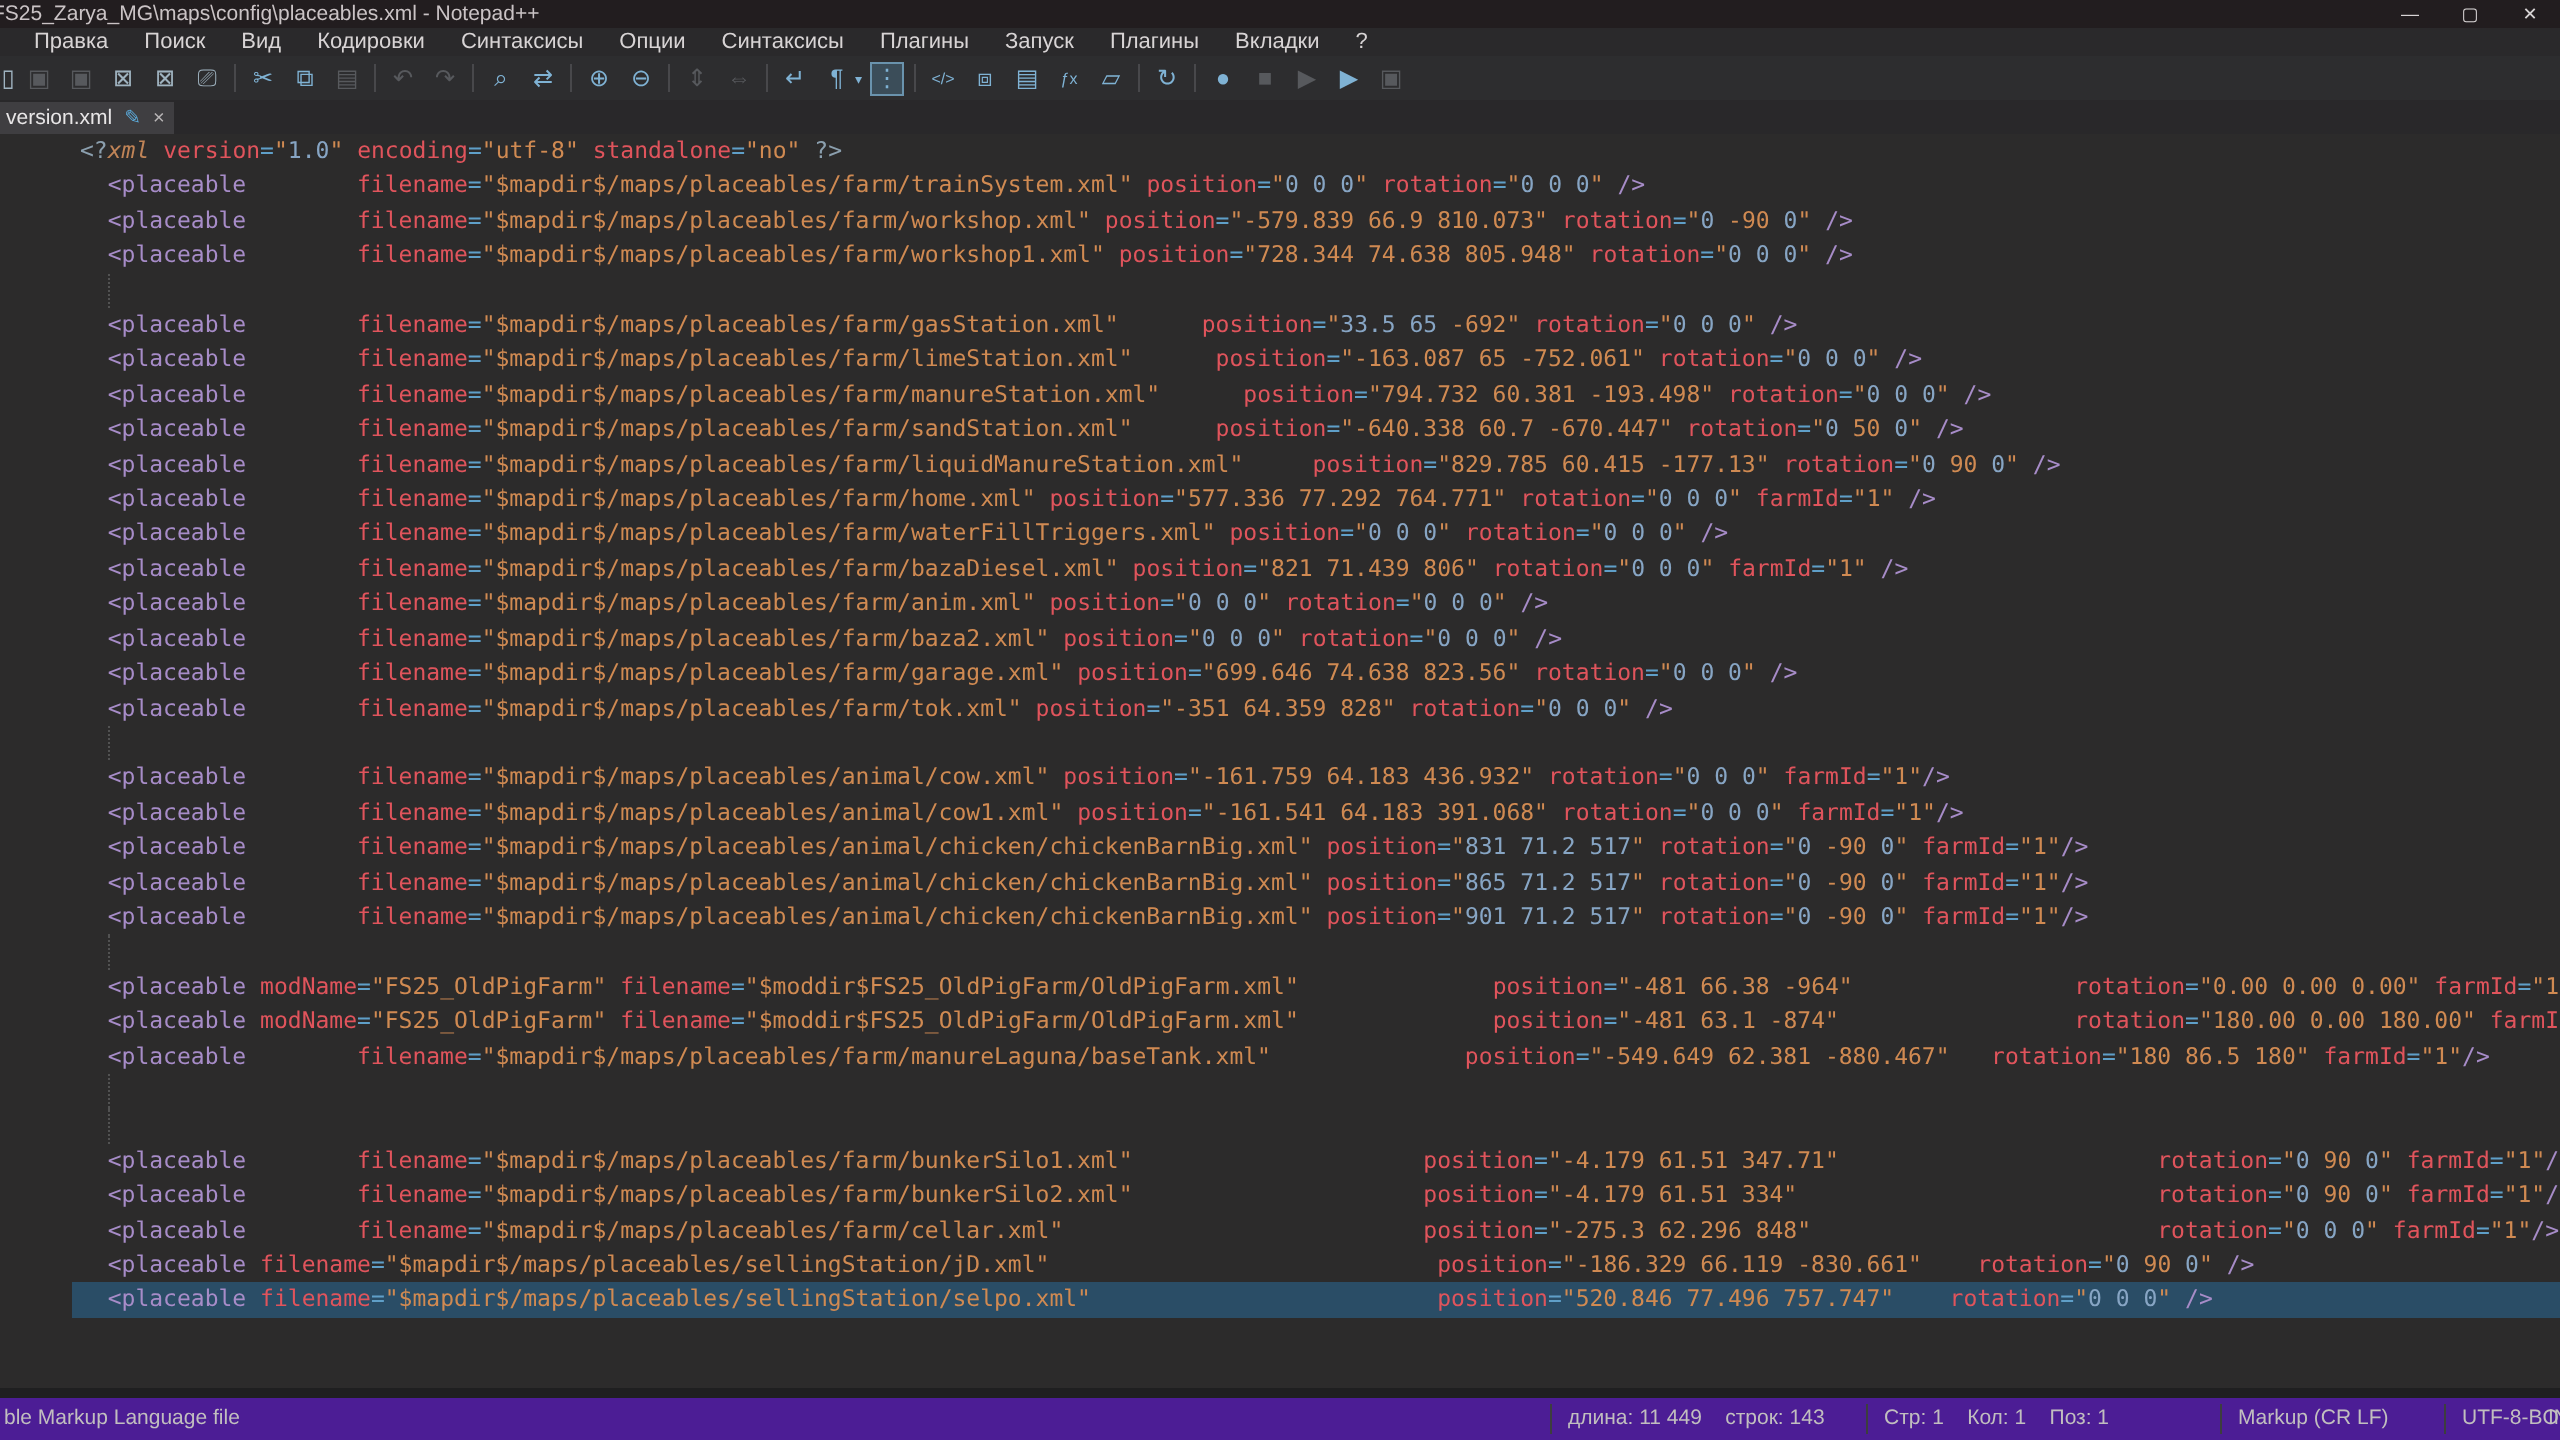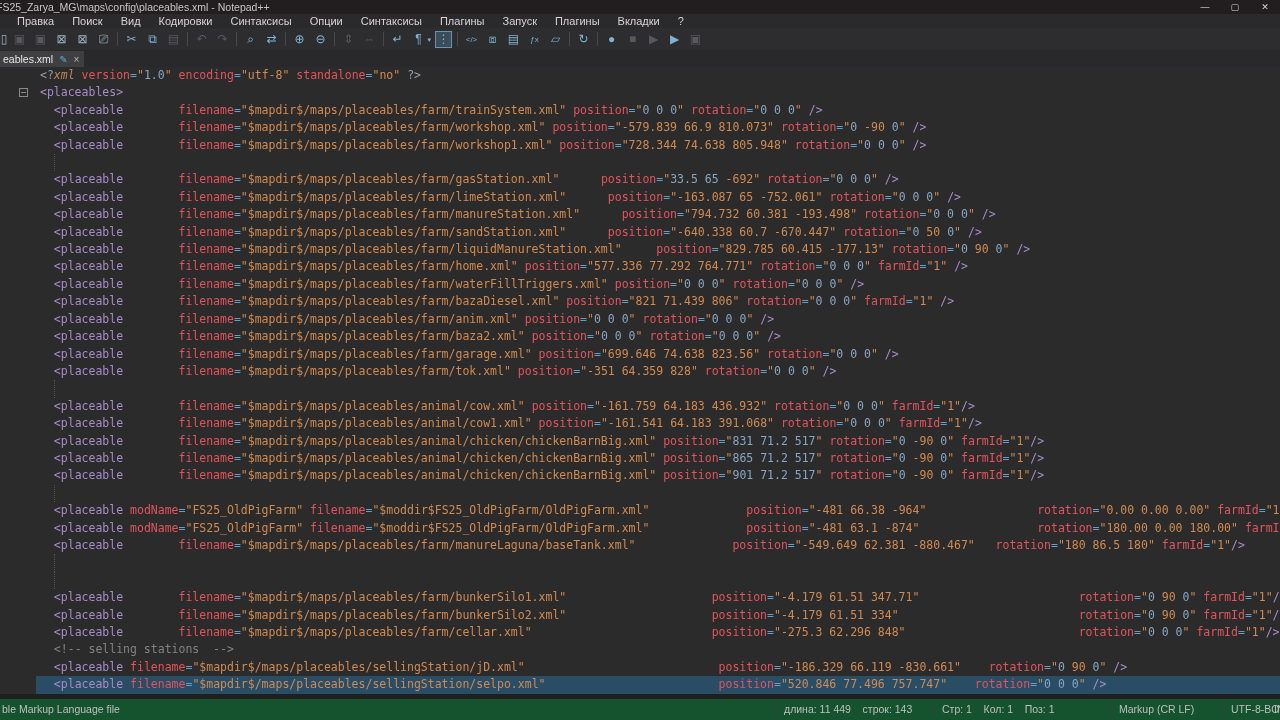--- a/index.html
+++ b/index.html
@@ -46,21 +46,21 @@
   .tk-e{color:#5f9fc8;} 
   .tk-s{color:#d08a52;} 
   .tk-n{color:#87a5c4;} 
   .tk-p{color:#8b9fae;} 
   .tk-pi{color:#c08457;font-style:italic;} 
   .tk-c{color:#828282;} 
   .tk-w{color:#cccccc;}
   
   #hstrip{position:absolute;left:0;top:694px;width:1280px;height:5px;background:#1f1f20;}
   
-  #statusbar{position:absolute;left:0;top:699px;width:1280px;height:21px;background:#14532d;color:#c1bebf;
+  #statusbar{position:absolute;left:0;top:699px;width:1280px;height:21px;background:#4c1d95;color:#c1bebf;
              font-size:10.5px;overflow:hidden;}
   #statusbar .seg{position:absolute;top:0;line-height:21px;white-space:pre;}
   #statusbar .ssep{position:absolute;top:3px;width:1px;height:15px;background:#3d3d3f;}
 </style>
 </head>
 <body>
 
 <div id="app">
 
   <div id="titlebar">
@@ -125,29 +125,28 @@
       <span class="tbdiv"></span>
       <span class="tbico ">●</span>
       <span class="tbico dim">■</span>
       <span class="tbico dim">▶</span>
       <span class="tbico ">▶</span>
       <span class="tbico dim">▣</span>
     </div>
 
   <div id="tabbar">
     <div id="tab-active">
-      <span>eables.xml</span>
+      <span>version.xml</span>
       <span class="pen">✎</span>
       <span class="tclose">×</span>
     </div>
   </div>
 
   <div id="editor">
       <div class="ln"><span class="code"><span class="tk-p">&lt;?</span><span class="tk-pi">xml</span><span class="tk-w"> </span><span class="tk-a">version</span><span class="tk-e">=</span><span class="tk-s">"</span><span class="tk-n">1.0</span><span class="tk-s">"</span><span class="tk-w"> </span><span class="tk-a">encoding</span><span class="tk-e">=</span><span class="tk-s">"utf-8"</span><span class="tk-w"> </span><span class="tk-a">standalone</span><span class="tk-e">=</span><span class="tk-s">"no"</span><span class="tk-w"> </span><span class="tk-p">?&gt;</span></span></div>
-      <div class="ln"><span class="fold-box"></span><span class="code"><span class="tk-t">&lt;placeables&gt;</span></span></div>
       <div class="ln"><span class="code"><span class="tk-w">  </span><span class="tk-t">&lt;placeable</span><span class="tk-w">        </span><span class="tk-a">filename</span><span class="tk-e">=</span><span class="tk-s">"$mapdir$/maps/placeables/farm/trainSystem.xml"</span><span class="tk-w"> </span><span class="tk-a">position</span><span class="tk-e">=</span><span class="tk-s">"</span><span class="tk-n">0 0 0</span><span class="tk-s">"</span><span class="tk-w"> </span><span class="tk-a">rotation</span><span class="tk-e">=</span><span class="tk-s">"</span><span class="tk-n">0 0 0</span><span class="tk-s">"</span><span class="tk-w"> </span><span class="tk-t">/&gt;</span></span></div>
       <div class="ln"><span class="code"><span class="tk-w">  </span><span class="tk-t">&lt;placeable</span><span class="tk-w">        </span><span class="tk-a">filename</span><span class="tk-e">=</span><span class="tk-s">"$mapdir$/maps/placeables/farm/workshop.xml"</span><span class="tk-w"> </span><span class="tk-a">position</span><span class="tk-e">=</span><span class="tk-s">"-579.839 66.9 810.073"</span><span class="tk-w"> </span><span class="tk-a">rotation</span><span class="tk-e">=</span><span class="tk-s">"</span><span class="tk-n">0</span><span class="tk-s"> -90 </span><span class="tk-n">0</span><span class="tk-s">"</span><span class="tk-w"> </span><span class="tk-t">/&gt;</span></span></div>
       <div class="ln"><span class="code"><span class="tk-w">  </span><span class="tk-t">&lt;placeable</span><span class="tk-w">        </span><span class="tk-a">filename</span><span class="tk-e">=</span><span class="tk-s">"$mapdir$/maps/placeables/farm/workshop1.xml"</span><span class="tk-w"> </span><span class="tk-a">position</span><span class="tk-e">=</span><span class="tk-s">"728.344 74.638 805.948"</span><span class="tk-w"> </span><span class="tk-a">rotation</span><span class="tk-e">=</span><span class="tk-s">"</span><span class="tk-n">0 0 0</span><span class="tk-s">"</span><span class="tk-w"> </span><span class="tk-t">/&gt;</span></span></div>
       <div class="ln"><span class="guide"></span></div>
       <div class="ln"><span class="code"><span class="tk-w">  </span><span class="tk-t">&lt;placeable</span><span class="tk-w">        </span><span class="tk-a">filename</span><span class="tk-e">=</span><span class="tk-s">"$mapdir$/maps/placeables/farm/gasStation.xml"</span><span class="tk-w">      </span><span class="tk-a">position</span><span class="tk-e">=</span><span class="tk-s">"</span><span class="tk-n">33.5 65</span><span class="tk-s"> -692"</span><span class="tk-w"> </span><span class="tk-a">rotation</span><span class="tk-e">=</span><span class="tk-s">"</span><span class="tk-n">0 0 0</span><span class="tk-s">"</span><span class="tk-w"> </span><span class="tk-t">/&gt;</span></span></div>
       <div class="ln"><span class="code"><span class="tk-w">  </span><span class="tk-t">&lt;placeable</span><span class="tk-w">        </span><span class="tk-a">filename</span><span class="tk-e">=</span><span class="tk-s">"$mapdir$/maps/placeables/farm/limeStation.xml"</span><span class="tk-w">      </span><span class="tk-a">position</span><span class="tk-e">=</span><span class="tk-s">"-163.087 65 -752.061"</span><span class="tk-w"> </span><span class="tk-a">rotation</span><span class="tk-e">=</span><span class="tk-s">"</span><span class="tk-n">0 0 0</span><span class="tk-s">"</span><span class="tk-w"> </span><span class="tk-t">/&gt;</span></span></div>
       <div class="ln"><span class="code"><span class="tk-w">  </span><span class="tk-t">&lt;placeable</span><span class="tk-w">        </span><span class="tk-a">filename</span><span class="tk-e">=</span><span class="tk-s">"$mapdir$/maps/placeables/farm/manureStation.xml"</span><span class="tk-w">      </span><span class="tk-a">position</span><span class="tk-e">=</span><span class="tk-s">"794.732 60.381 -193.498"</span><span class="tk-w"> </span><span class="tk-a">rotation</span><span class="tk-e">=</span><span class="tk-s">"</span><span class="tk-n">0 0 0</span><span class="tk-s">"</span><span class="tk-w"> </span><span class="tk-t">/&gt;</span></span></div>
       <div class="ln"><span class="code"><span class="tk-w">  </span><span class="tk-t">&lt;placeable</span><span class="tk-w">        </span><span class="tk-a">filename</span><span class="tk-e">=</span><span class="tk-s">"$mapdir$/maps/placeables/farm/sandStation.xml"</span><span class="tk-w">      </span><span class="tk-a">position</span><span class="tk-e">=</span><span class="tk-s">"-640.338 60.7 -670.447"</span><span class="tk-w"> </span><span class="tk-a">rotation</span><span class="tk-e">=</span><span class="tk-s">"</span><span class="tk-n">0</span><span class="tk-s"> 50 </span><span class="tk-n">0</span><span class="tk-s">"</span><span class="tk-w"> </span><span class="tk-t">/&gt;</span></span></div>
       <div class="ln"><span class="code"><span class="tk-w">  </span><span class="tk-t">&lt;placeable</span><span class="tk-w">        </span><span class="tk-a">filename</span><span class="tk-e">=</span><span class="tk-s">"$mapdir$/maps/placeables/farm/liquidManureStation.xml"</span><span class="tk-w">     </span><span class="tk-a">position</span><span class="tk-e">=</span><span class="tk-s">"829.785 60.415 -177.13"</span><span class="tk-w"> </span><span class="tk-a">rotation</span><span class="tk-e">=</span><span class="tk-s">"</span><span class="tk-n">0</span><span class="tk-s"> 90 </span><span class="tk-n">0</span><span class="tk-s">"</span><span class="tk-w"> </span><span class="tk-t">/&gt;</span></span></div>
       <div class="ln"><span class="code"><span class="tk-w">  </span><span class="tk-t">&lt;placeable</span><span class="tk-w">        </span><span class="tk-a">filename</span><span class="tk-e">=</span><span class="tk-s">"$mapdir$/maps/placeables/farm/home.xml"</span><span class="tk-w"> </span><span class="tk-a">position</span><span class="tk-e">=</span><span class="tk-s">"577.336 77.292 764.771"</span><span class="tk-w"> </span><span class="tk-a">rotation</span><span class="tk-e">=</span><span class="tk-s">"</span><span class="tk-n">0 0 0</span><span class="tk-s">"</span><span class="tk-w"> </span><span class="tk-a">farmId</span><span class="tk-e">=</span><span class="tk-s">"1"</span><span class="tk-w"> </span><span class="tk-t">/&gt;</span></span></div>
@@ -165,21 +164,20 @@
       <div class="ln"><span class="code"><span class="tk-w">  </span><span class="tk-t">&lt;placeable</span><span class="tk-w">        </span><span class="tk-a">filename</span><span class="tk-e">=</span><span class="tk-s">"$mapdir$/maps/placeables/animal/chicken/chickenBarnBig.xml"</span><span class="tk-w"> </span><span class="tk-a">position</span><span class="tk-e">=</span><span class="tk-s">"</span><span class="tk-n">901 71.2 517</span><span class="tk-s">"</span><span class="tk-w"> </span><span class="tk-a">rotation</span><span class="tk-e">=</span><span class="tk-s">"</span><span class="tk-n">0</span><span class="tk-s"> -90 </span><span class="tk-n">0</span><span class="tk-s">"</span><span class="tk-w"> </span><span class="tk-a">farmId</span><span class="tk-e">=</span><span class="tk-s">"1"</span><span class="tk-t">/&gt;</span></span></div>
       <div class="ln"><span class="guide"></span></div>
       <div class="ln"><span class="code"><span class="tk-w">  </span><span class="tk-t">&lt;placeable</span><span class="tk-w"> </span><span class="tk-a">modName</span><span class="tk-e">=</span><span class="tk-s">"FS25_OldPigFarm"</span><span class="tk-w"> </span><span class="tk-a">filename</span><span class="tk-e">=</span><span class="tk-s">"$moddir$FS25_OldPigFarm/OldPigFarm.xml"</span><span class="tk-w">              </span><span class="tk-a">position</span><span class="tk-e">=</span><span class="tk-s">"-481 66.38 -964"</span><span class="tk-w">                </span><span class="tk-a">rotation</span><span class="tk-e">=</span><span class="tk-s">"0.00 0.00 0.00"</span><span class="tk-w"> </span><span class="tk-a">farmId</span><span class="tk-e">=</span><span class="tk-s">"1"</span></span></div>
       <div class="ln"><span class="code"><span class="tk-w">  </span><span class="tk-t">&lt;placeable</span><span class="tk-w"> </span><span class="tk-a">modName</span><span class="tk-e">=</span><span class="tk-s">"FS25_OldPigFarm"</span><span class="tk-w"> </span><span class="tk-a">filename</span><span class="tk-e">=</span><span class="tk-s">"$moddir$FS25_OldPigFarm/OldPigFarm.xml"</span><span class="tk-w">              </span><span class="tk-a">position</span><span class="tk-e">=</span><span class="tk-s">"-481 63.1 -874"</span><span class="tk-w">                 </span><span class="tk-a">rotation</span><span class="tk-e">=</span><span class="tk-s">"180.00 0.00 180.00"</span><span class="tk-w"> </span><span class="tk-a">farmId</span></span></div>
       <div class="ln"><span class="code"><span class="tk-w">  </span><span class="tk-t">&lt;placeable</span><span class="tk-w">        </span><span class="tk-a">filename</span><span class="tk-e">=</span><span class="tk-s">"$mapdir$/maps/placeables/farm/manureLaguna/baseTank.xml"</span><span class="tk-w">              </span><span class="tk-a">position</span><span class="tk-e">=</span><span class="tk-s">"-549.649 62.381 -880.467"</span><span class="tk-w">   </span><span class="tk-a">rotation</span><span class="tk-e">=</span><span class="tk-s">"180 86.5 180"</span><span class="tk-w"> </span><span class="tk-a">farmId</span><span class="tk-e">=</span><span class="tk-s">"1"</span><span class="tk-t">/&gt;</span></span></div>
       <div class="ln"><span class="guide"></span></div>
       <div class="ln"><span class="guide"></span></div>
       <div class="ln"><span class="code"><span class="tk-w">  </span><span class="tk-t">&lt;placeable</span><span class="tk-w">        </span><span class="tk-a">filename</span><span class="tk-e">=</span><span class="tk-s">"$mapdir$/maps/placeables/farm/bunkerSilo1.xml"</span><span class="tk-w">                     </span><span class="tk-a">position</span><span class="tk-e">=</span><span class="tk-s">"-4.179 61.51 347.71"</span><span class="tk-w">                       </span><span class="tk-a">rotation</span><span class="tk-e">=</span><span class="tk-s">"</span><span class="tk-n">0</span><span class="tk-s"> 90 </span><span class="tk-n">0</span><span class="tk-s">"</span><span class="tk-w"> </span><span class="tk-a">farmId</span><span class="tk-e">=</span><span class="tk-s">"1"</span><span class="tk-t">/&gt;</span></span></div>
       <div class="ln"><span class="code"><span class="tk-w">  </span><span class="tk-t">&lt;placeable</span><span class="tk-w">        </span><span class="tk-a">filename</span><span class="tk-e">=</span><span class="tk-s">"$mapdir$/maps/placeables/farm/bunkerSilo2.xml"</span><span class="tk-w">                     </span><span class="tk-a">position</span><span class="tk-e">=</span><span class="tk-s">"-4.179 61.51 334"</span><span class="tk-w">                          </span><span class="tk-a">rotation</span><span class="tk-e">=</span><span class="tk-s">"</span><span class="tk-n">0</span><span class="tk-s"> 90 </span><span class="tk-n">0</span><span class="tk-s">"</span><span class="tk-w"> </span><span class="tk-a">farmId</span><span class="tk-e">=</span><span class="tk-s">"1"</span><span class="tk-t">/&gt;</span></span></div>
       <div class="ln"><span class="code"><span class="tk-w">  </span><span class="tk-t">&lt;placeable</span><span class="tk-w">        </span><span class="tk-a">filename</span><span class="tk-e">=</span><span class="tk-s">"$mapdir$/maps/placeables/farm/cellar.xml"</span><span class="tk-w">                          </span><span class="tk-a">position</span><span class="tk-e">=</span><span class="tk-s">"-275.3 62.296 848"</span><span class="tk-w">                         </span><span class="tk-a">rotation</span><span class="tk-e">=</span><span class="tk-s">"</span><span class="tk-n">0 0 0</span><span class="tk-s">"</span><span class="tk-w"> </span><span class="tk-a">farmId</span><span class="tk-e">=</span><span class="tk-s">"1"</span><span class="tk-t">/&gt;</span></span></div>
-      <div class="ln"><span class="code"><span class="tk-w">  </span><span class="tk-c">&lt;!-- selling stations  --&gt;</span></span></div>
       <div class="ln"><span class="code"><span class="tk-w">  </span><span class="tk-t">&lt;placeable</span><span class="tk-w"> </span><span class="tk-a">filename</span><span class="tk-e">=</span><span class="tk-s">"$mapdir$/maps/placeables/sellingStation/jD.xml"</span><span class="tk-w">                            </span><span class="tk-a">position</span><span class="tk-e">=</span><span class="tk-s">"-186.329 66.119 -830.661"</span><span class="tk-w">    </span><span class="tk-a">rotation</span><span class="tk-e">=</span><span class="tk-s">"</span><span class="tk-n">0</span><span class="tk-s"> 90 </span><span class="tk-n">0</span><span class="tk-s">"</span><span class="tk-w"> </span><span class="tk-t">/&gt;</span></span></div>
       <div class="ln selected"><span class="selbg"></span><span class="code"><span class="tk-w">  </span><span class="tk-t">&lt;placeable</span><span class="tk-w"> </span><span class="tk-a">filename</span><span class="tk-e">=</span><span class="tk-s">"$mapdir$/maps/placeables/sellingStation/selpo.xml"</span><span class="tk-w">                         </span><span class="tk-a">position</span><span class="tk-e">=</span><span class="tk-s">"520.846 77.496 757.747"</span><span class="tk-w">    </span><span class="tk-a">rotation</span><span class="tk-e">=</span><span class="tk-s">"</span><span class="tk-n">0 0 0</span><span class="tk-s">"</span><span class="tk-w"> </span><span class="tk-t">/&gt;</span></span></div>
     </div>
 
   <div id="hstrip"></div>
 
   <div id="statusbar">
     <span class="seg" style="left:2px" id="st-doctype">ble Markup Language file</span>
     <span class="ssep" style="left:775px"></span>
     <span class="seg" style="left:784px">длина: 11 449    строк: 143</span>

